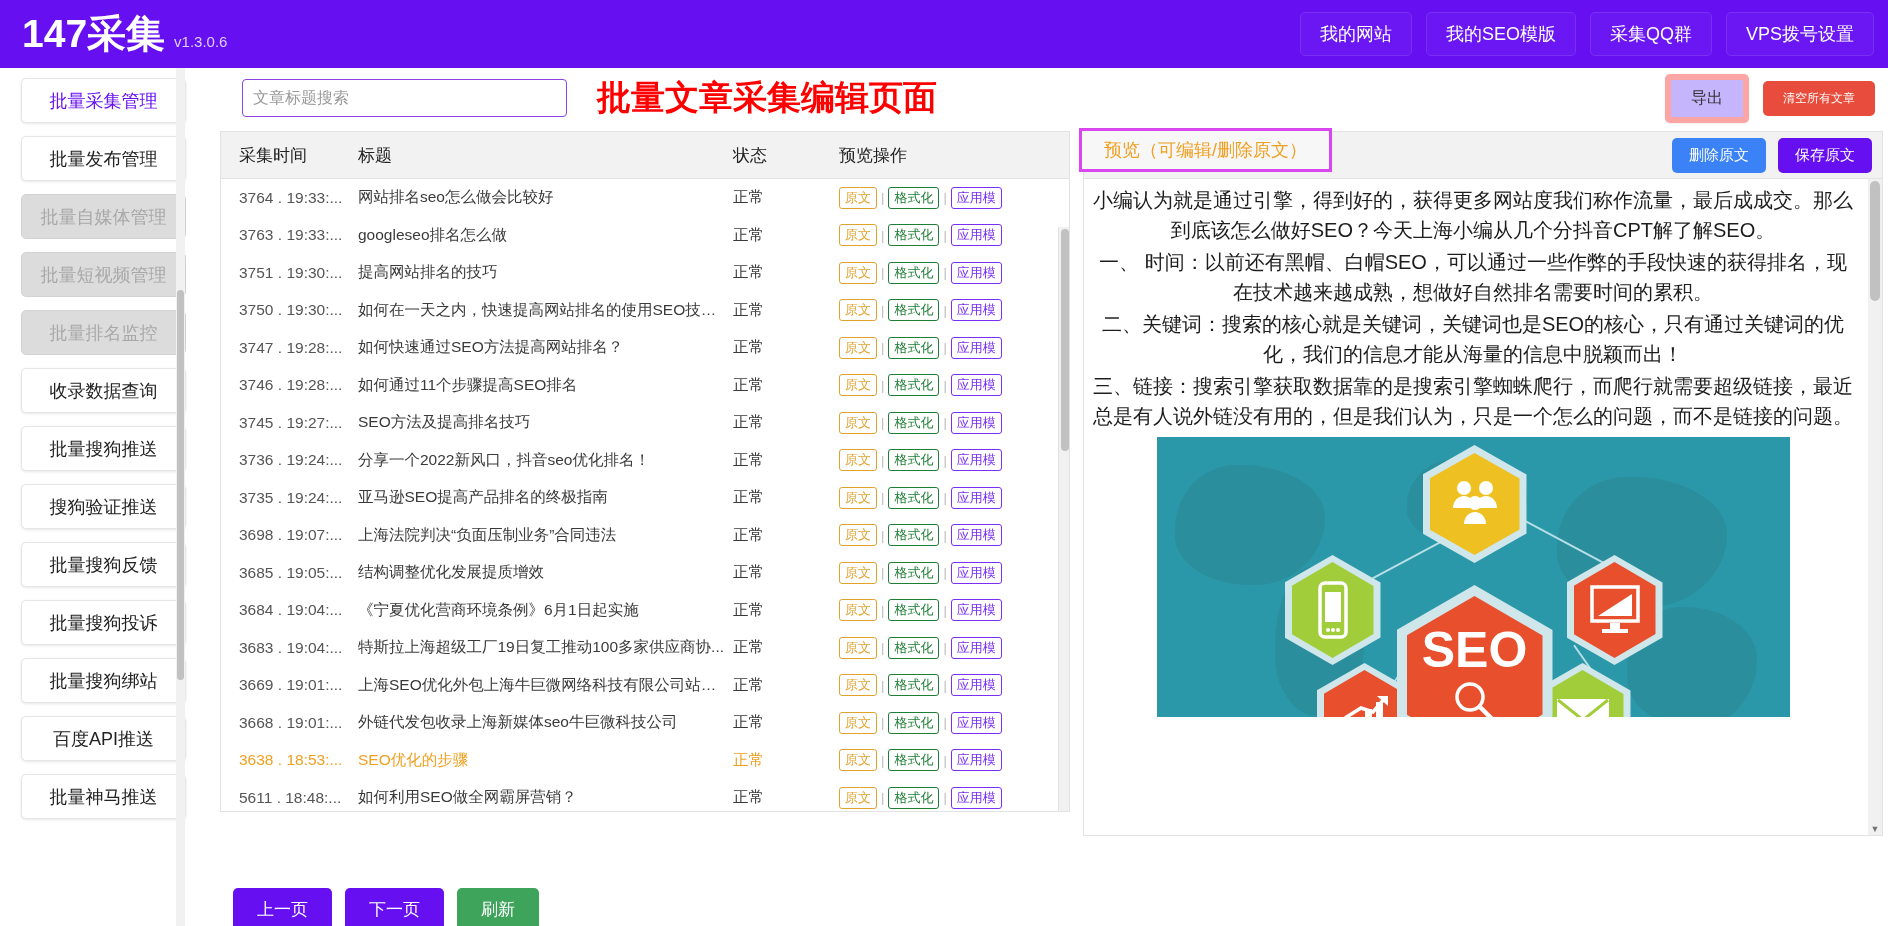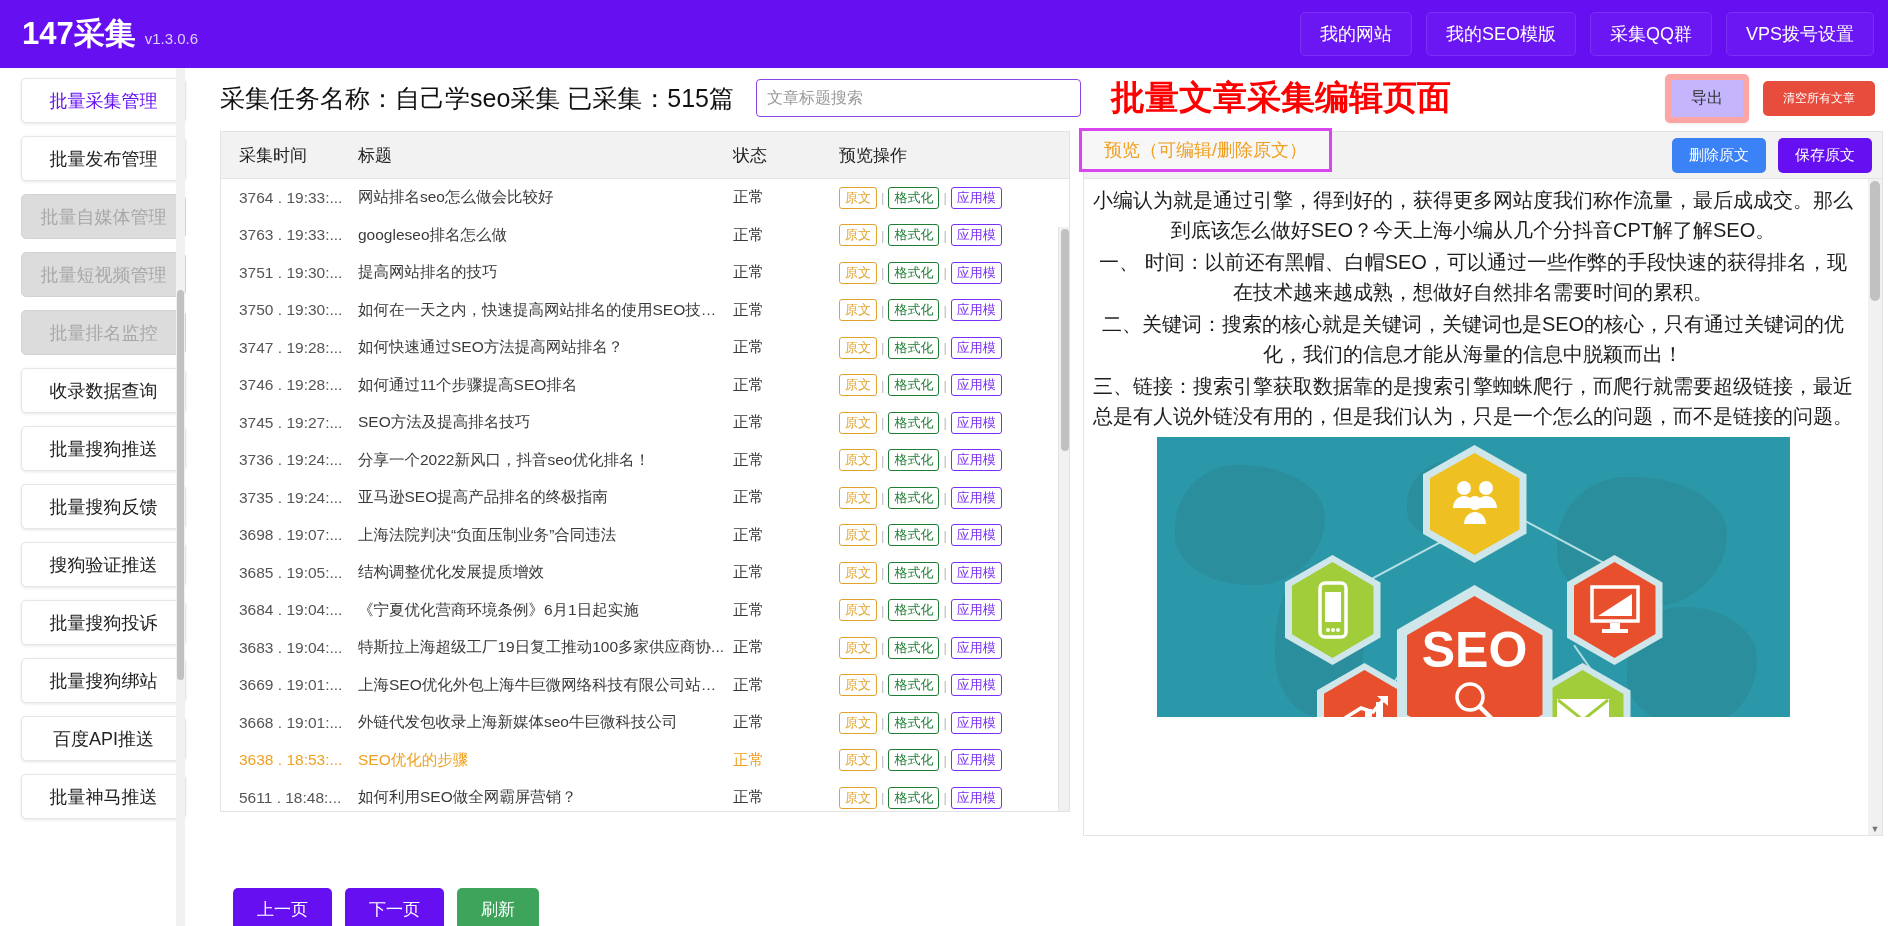--- a/index.html
+++ b/index.html
@@ -11,21 +11,21 @@
   }
 
   
   #topbar {
     position: absolute; left: 0; top: 0; width: 1888px; height: 68px;
     background: #6610f2;
     display: flex; align-items: center;
   }
   #brand { display: flex; align-items: baseline; margin-left: 22px; }
   #brand-title {
-    color: #ffffff; font-size: 31px; font-weight: bold; letter-spacing: 0px;
+    color: #ffffff; font-size: 39px; font-weight: bold; letter-spacing: 0px;
   }
   #brand-version { color: #dcd0fb; font-size: 15px; margin-left: 9px; }
   #topnav { margin-left: auto; display: flex; align-items: center; padding-right: 14px; }
   .topnav-btn {
     color: #ffffff; font-size: 18px; padding: 9px 19px; margin-left: 14px;
     background: #6a17f3; border: 1px solid #7a2ff5; border-radius: 5px;
     cursor: pointer; white-space: nowrap;
   }
 
   
@@ -229,35 +229,34 @@
 </div>
 
 <div id="sidebar">
   <div class="side-item active">批量采集管理</div>
   <div class="side-item">批量发布管理</div>
   <div class="side-item disabled">批量自媒体管理</div>
   <div class="side-item disabled">批量短视频管理</div>
   <div class="side-item disabled">批量排名监控</div>
   <div class="side-item">收录数据查询</div>
   <div class="side-item">批量搜狗推送</div>
+  <div class="side-item">搜狗验证推送</div>
   <div class="side-item">批量搜狗反馈</div>
-  <div class="side-item">搜狗验证推送</div>
   <div class="side-item">批量搜狗投诉</div>
   <div class="side-item">批量搜狗绑站</div>
   <div class="side-item">百度API推送</div>
   <div class="side-item">批量神马推送</div>
 </div>
 <div id="side-scroll">
   <div id="side-scroll-thumb"></div>
 </div>
 
 <div id="main">
 
   <div id="head-row">
-    <div id="task-title">采集任务名称：自己学seo采集 已采集：515篇</div>
     <input id="search-input" type="text" placeholder="文章标题搜索" style="">
     <div id="page-annotation">批量文章采集编辑页面</div>
     <div id="head-actions">
       <div id="export-btn">导出</div>
       <div id="clear-all-btn">清空所有文章</div>
     </div>
   </div>
 
   <div id="table-panel">
     <div id="table-head">

